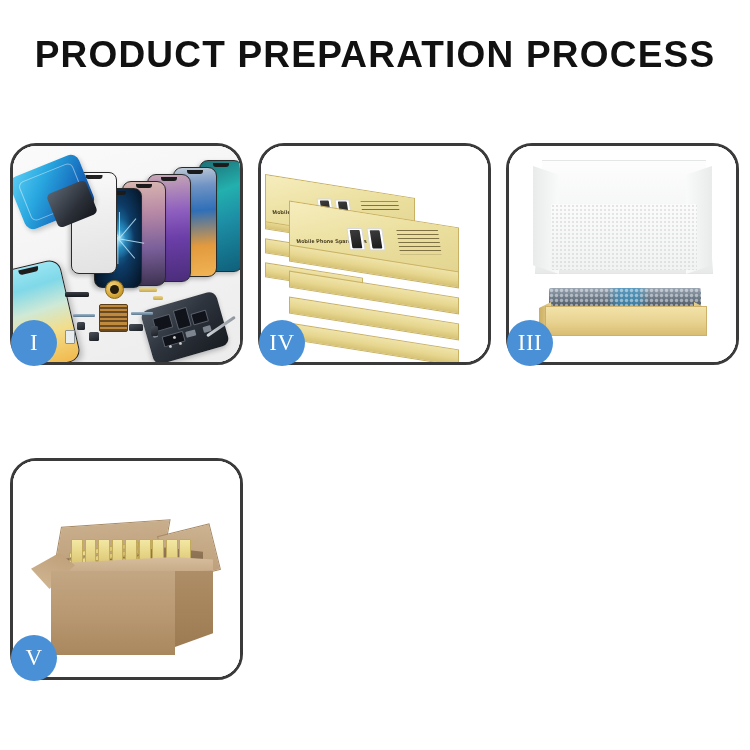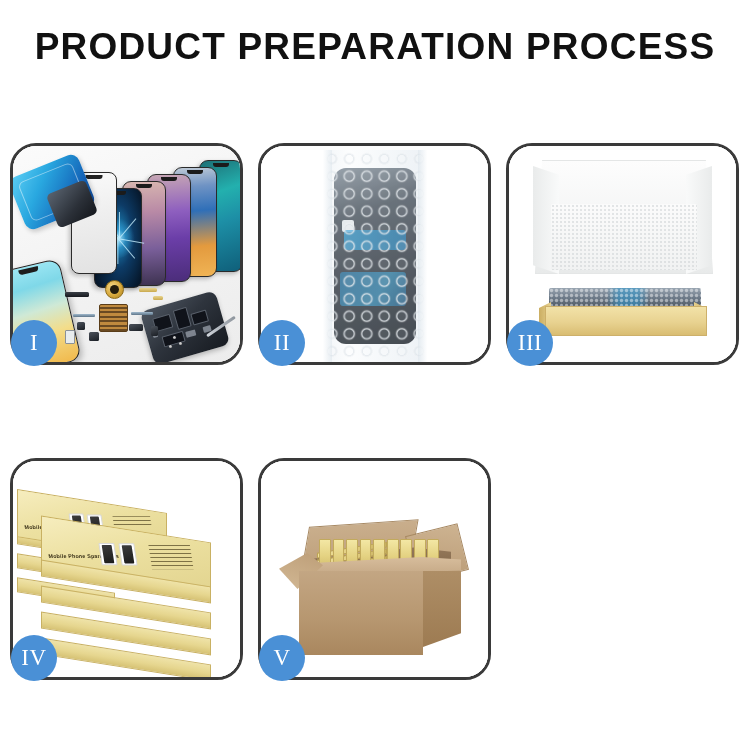--- a/index.html
+++ b/index.html
@@ -10,21 +10,21 @@
   body {
     width: 750px;
     height: 750px;
     overflow: hidden;
     font-family: "Liberation Sans", sans-serif;
     position: relative;
   }
 
   
   .header {
-    padding-top: 28px;
+    padding-top: 36px;
     text-align: center;
   }
   .page-title {
     font-family: "Liberation Sans", sans-serif;
     font-size: 37px;
     font-weight: 600;
     letter-spacing: 1.2px;
     color: #111111;
     line-height: 1.05;
     margin: 0;
@@ -542,85 +542,68 @@
           <span class="part part-screw" style="left:114px;top:64px;"></span>
           <span class="part part-screw" style="left:104px;top:67px;"></span>
         </div>
 
         <div class="tweezers"></div>
       </div>
     </div>
     <div class="step-badge">I</div>
   </div>
 
+
   <div class="step-panel">
     <div class="panel-inner">
-      <div class="scene-bubble">
-        <div class="bubble-sleeve"></div>
-        <div class="wrapped-phone">
-          <span class="wp-white"></span>
-          <span class="wp-blue-a"></span>
-          <span class="wp-blue-b"></span>
+      <div class="scene-stack">
+
+        <div class="kbox" style="left:4px;top:76px;width:96px;height:13px;transform:skewY(9deg);"></div>
+        <div class="kbox" style="left:4px;top:100px;width:96px;height:13px;transform:skewY(9deg);"></div>
+        <div class="kbox" style="left:4px;top:124px;width:96px;height:13px;transform:skewY(9deg);"></div>
+
+        <div class="kbox" style="left:4px;top:40px;width:148px;height:46px;transform:skewY(9deg);">
+          <div class="kbox-top"></div>
+          <div class="label-text" style="left:6px;top:27px;transform:rotate(-9deg);">Mobile Phone Spare Parts</div>
+          <div class="label-win" style="left:52px;top:14px;width:13px;height:18px;transform:rotate(-9deg);"></div>
+          <div class="label-win" style="left:70px;top:12px;width:13px;height:18px;transform:rotate(-9deg);"></div>
+          <div class="label-lines" style="left:96px;top:8px;width:38px;height:22px;transform:rotate(-9deg);"></div>
         </div>
-        <div class="bubble-layer-2"></div>
-        <div class="bubble-layer"></div>
-        <div class="sleeve-edge-l"></div>
-        <div class="sleeve-edge-r"></div>
+
+        <div class="kbox" style="left:28px;top:68px;width:168px;height:50px;transform:skewY(9deg);">
+          <div class="kbox-top"></div>
+          <div class="label-text" style="left:6px;top:30px;transform:rotate(-9deg);">Mobile Phone Spare Parts</div>
+          <div class="label-win" style="left:58px;top:16px;width:14px;height:20px;transform:rotate(-9deg);"></div>
+          <div class="label-win" style="left:78px;top:13px;width:14px;height:20px;transform:rotate(-9deg);"></div>
+          <div class="label-lines" style="left:108px;top:8px;width:42px;height:24px;transform:rotate(-9deg);"></div>
+        </div>
+
+        <div class="kbox" style="left:28px;top:112px;width:168px;height:15px;transform:skewY(9deg);"></div>
+        <div class="kbox" style="left:28px;top:138px;width:168px;height:15px;transform:skewY(9deg);"></div>
+        <div class="kbox" style="left:28px;top:164px;width:168px;height:15px;transform:skewY(9deg);"></div>
+        <div class="kbox" style="left:28px;top:190px;width:168px;height:15px;transform:skewY(9deg);"></div>
       </div>
     </div>
-    <div class="step-badge">II</div>
+    <div class="step-badge">IV</div>
   </div>
 
   <div class="step-panel">
     <div class="panel-inner">
       <div class="scene-mailer">
         <div class="mailer-lid-back"></div>
         <div class="mailer-lid-left"></div>
         <div class="mailer-lid-right"></div>
         <div class="mailer-foam"></div>
         <div class="mailer-products"></div>
         <div class="mailer-side-l"></div>
         <div class="mailer-side-r"></div>
         <div class="mailer-front"></div>
       </div>
     </div>
     <div class="step-badge">III</div>
-  </div>
-
-  <div class="step-panel">
-    <div class="panel-inner">
-      <div class="scene-stack">
-
-        <div class="kbox" style="left:4px;top:76px;width:96px;height:13px;transform:skewY(9deg);"></div>
-        <div class="kbox" style="left:4px;top:100px;width:96px;height:13px;transform:skewY(9deg);"></div>
-        <div class="kbox" style="left:4px;top:124px;width:96px;height:13px;transform:skewY(9deg);"></div>
-
-        <div class="kbox" style="left:4px;top:40px;width:148px;height:46px;transform:skewY(9deg);">
-          <div class="kbox-top"></div>
-          <div class="label-text" style="left:6px;top:27px;transform:rotate(-9deg);">Mobile Phone Spare Parts</div>
-          <div class="label-win" style="left:52px;top:14px;width:13px;height:18px;transform:rotate(-9deg);"></div>
-          <div class="label-win" style="left:70px;top:12px;width:13px;height:18px;transform:rotate(-9deg);"></div>
-          <div class="label-lines" style="left:96px;top:8px;width:38px;height:22px;transform:rotate(-9deg);"></div>
-        </div>
-
-        <div class="kbox" style="left:28px;top:68px;width:168px;height:50px;transform:skewY(9deg);">
-          <div class="kbox-top"></div>
-          <div class="label-text" style="left:6px;top:30px;transform:rotate(-9deg);">Mobile Phone Spare Parts</div>
-          <div class="label-win" style="left:58px;top:16px;width:14px;height:20px;transform:rotate(-9deg);"></div>
-          <div class="label-win" style="left:78px;top:13px;width:14px;height:20px;transform:rotate(-9deg);"></div>
-          <div class="label-lines" style="left:108px;top:8px;width:42px;height:24px;transform:rotate(-9deg);"></div>
-        </div>
-
-        <div class="kbox" style="left:28px;top:112px;width:168px;height:15px;transform:skewY(9deg);"></div>
-        <div class="kbox" style="left:28px;top:138px;width:168px;height:15px;transform:skewY(9deg);"></div>
-        <div class="kbox" style="left:28px;top:164px;width:168px;height:15px;transform:skewY(9deg);"></div>
-        <div class="kbox" style="left:28px;top:190px;width:168px;height:15px;transform:skewY(9deg);"></div>
-      </div>
-    </div>
-    <div class="step-badge">IV</div>
   </div>
 
   <div class="step-panel">
     <div class="panel-inner">
       <div class="scene-carton">
         <div class="carton-flap-back"></div>
         <div class="carton-flap-right"></div>
         <div class="carton-inner"></div>
         <div class="yellow-stack-2">
           <span class="yrow"></span>

